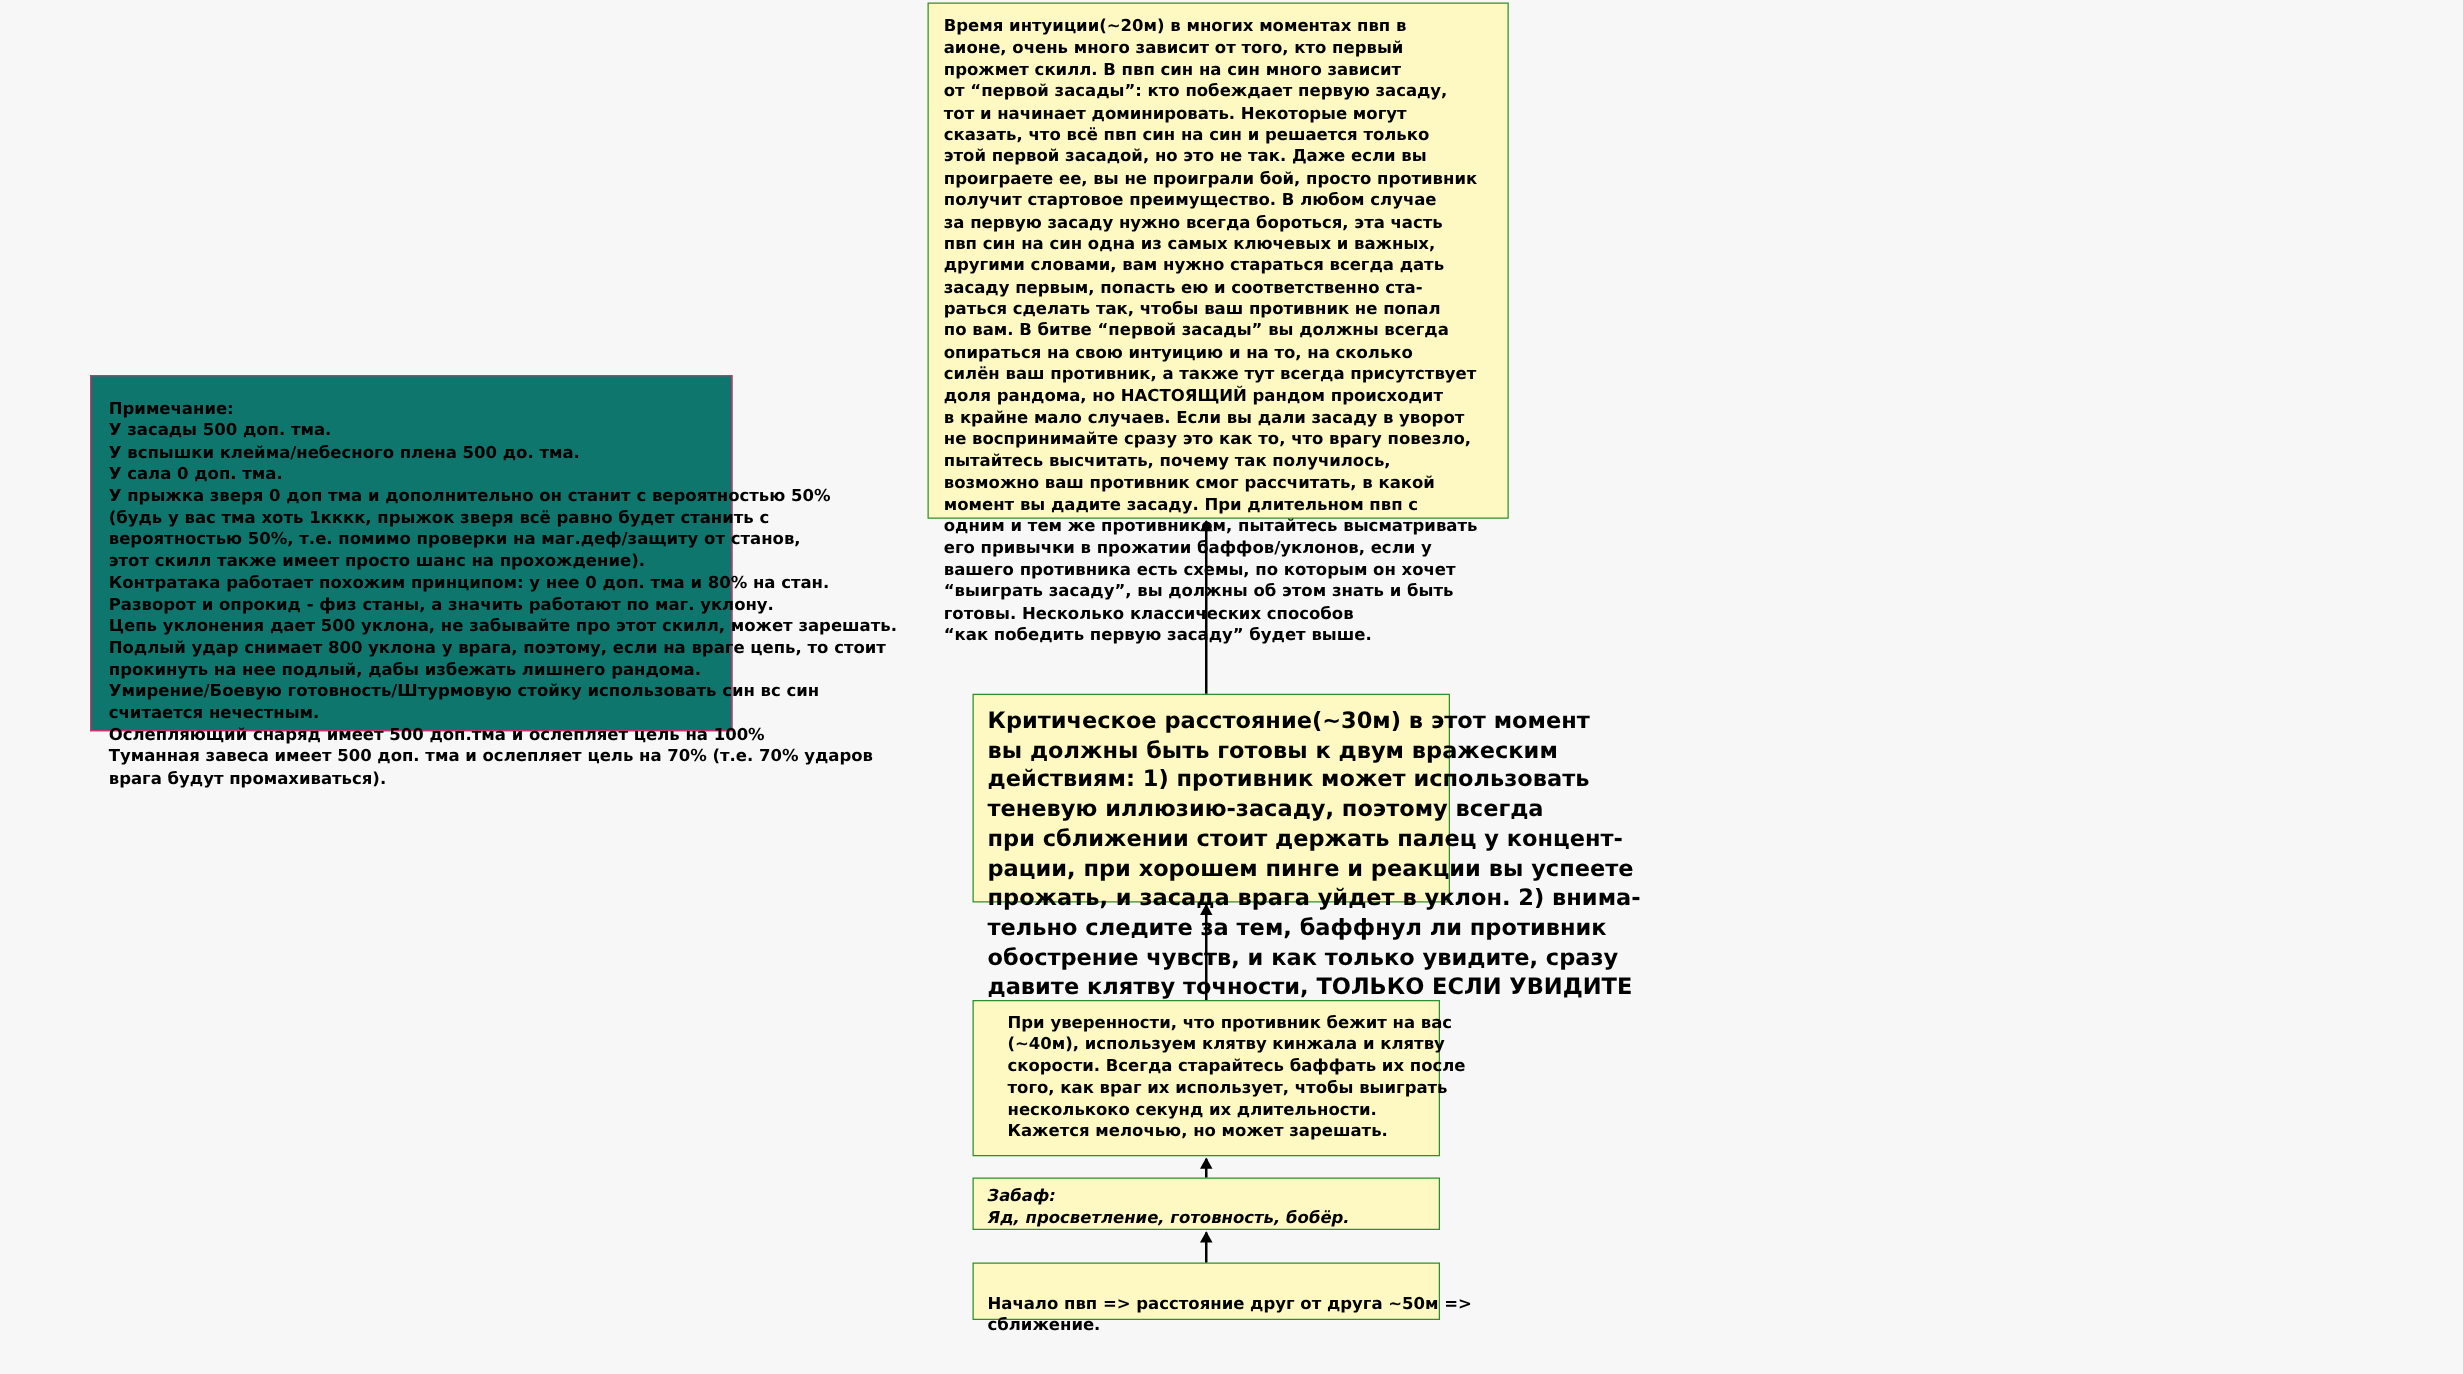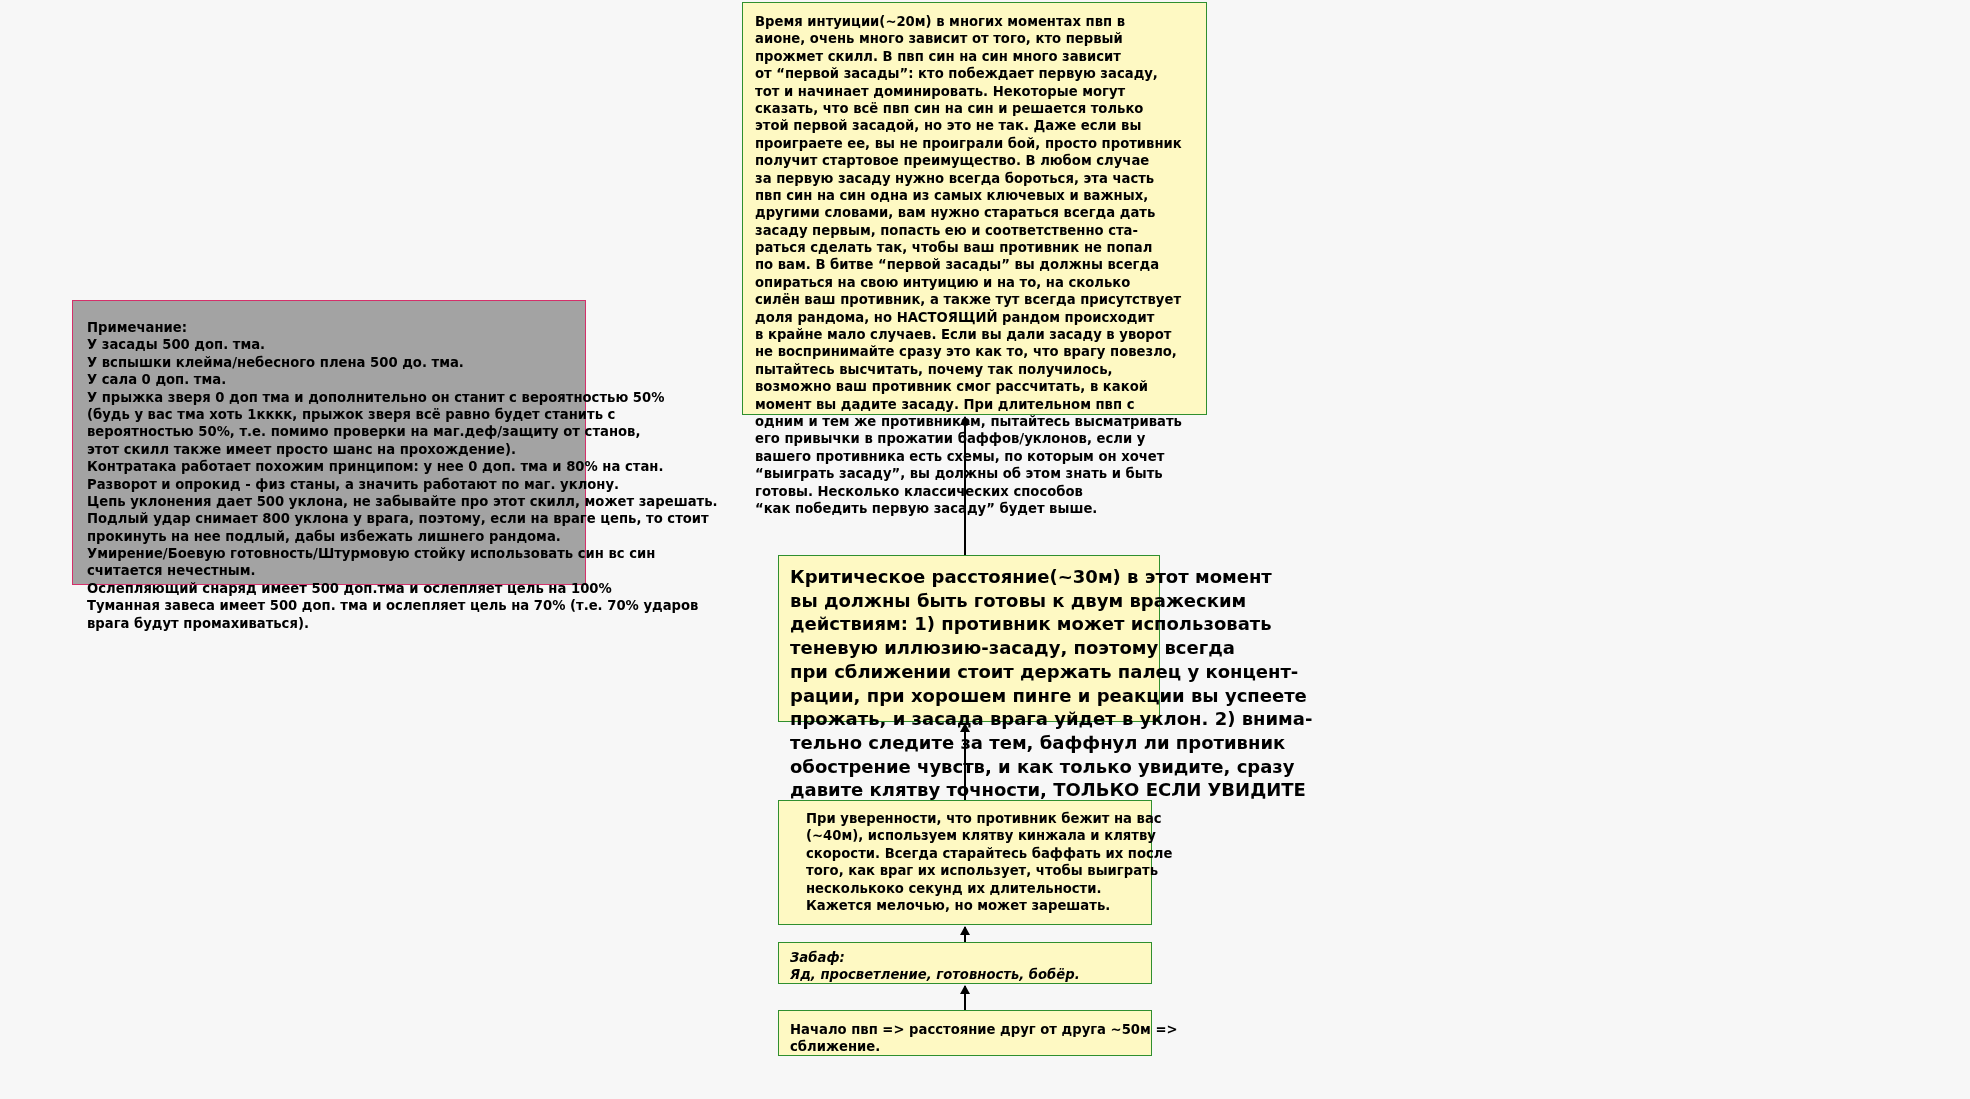--- a/index.html
+++ b/index.html
@@ -25,21 +25,21 @@
     line-height: 1.318;
     letter-spacing: 0px;
   }
 
   .green {
     background: #fef9c3;
     border-color: #2f8f2f;
   }
 
   .pink {
-    background: #a3a3a3;
+    background: #0f766e;
     border-color: #d4306a;
   }
 
   
   #node-note {
     left: 72px;
     top: 300px;
     width: 514px;
     height: 285px;
     padding: 18px 10px 10px 14px;
@@ -81,21 +81,21 @@
     padding: 6px 8px 6px 11px;
     font-size: 13.2px;
     font-style: italic;
   }
 
   #node-start {
     left: 778px;
     top: 1010px;
     width: 374px;
     height: 46px;
-    padding: 10px 8px 6px 11px;
+    padding: 24px 8px 6px 11px;
     font-size: 13.2px;
   }
 
   
   .arrow {
     position: absolute;
     width: 2px;
     background: #000000;
   }
   .arrow::after {

